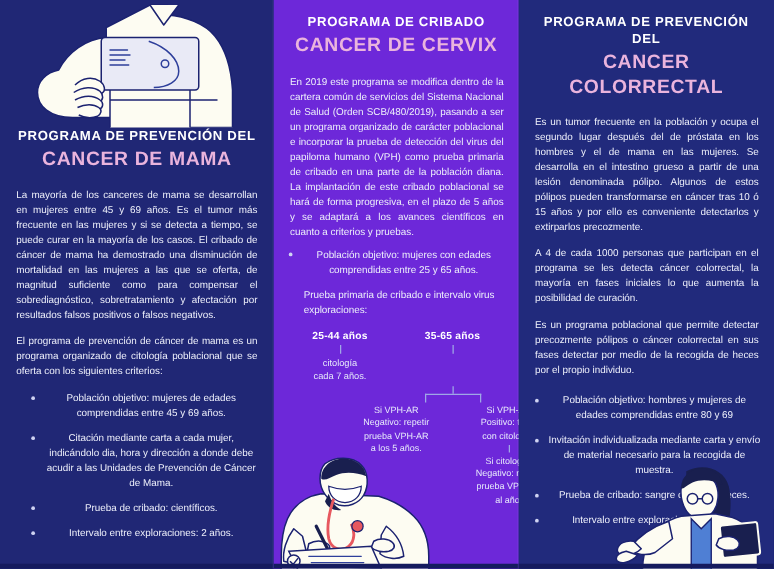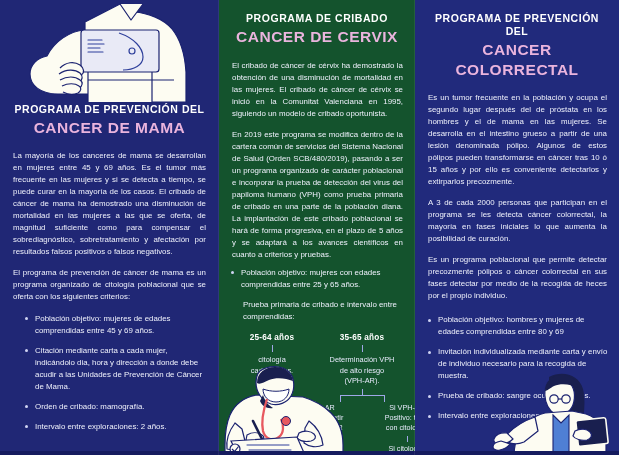--- a/index.html
+++ b/index.html
@@ -11,21 +11,21 @@
   }
   .poster{
     position:relative;
     width:619px;height:455px;
     display:flex;
     background:#1b2270;
   }
   
   .panel{position:relative;overflow:hidden;}
   .panel-mama{width:219px;background:#202775;}
-  .panel-cervix{width:196px;background:#14532d;}
+  .panel-cervix{width:196px;background:#6d28d9;}
   .panel-colon{width:204px;background:#212a7c;}
 
   .panel-mama:after,.panel-cervix:after{
     content:"";position:absolute;top:0;right:0;width:1px;height:100%;
     background:rgba(255,255,255,.07);
   }
 
   
   .h-kicker{
     color:#ffffff;
@@ -59,20 +59,21 @@
     list-style:none;
     margin:0;padding:0;
   }
   ul.bullets li{
     position:relative;
     color:#eef0fb;
     font-size:7.9px;
     line-height:1.52;
     padding-left:11px;
     margin-bottom:8px;
+    text-align:center;
   }
   ul.bullets li:before{
     content:"";
     position:absolute;
     left:1px;top:4.5px;
     width:3px;height:3px;
     border-radius:50%;
     background:#cfd3f2;
   }
 
@@ -179,61 +180,57 @@
 
     <div class="copy body-text">
       <p>La mayoría de los canceres de mama se desarrollan en mujeres entre 45 y 69 años. Es el tumor más frecuente en las mujeres y si se detecta a tiempo, se puede curar en la mayoría de los casos. El cribado de cáncer de mama ha demostrado una disminución de mortalidad en las mujeres a las que se oferta, de magnitud suficiente como para compensar el sobrediagnóstico, sobretratamiento y afectación por resultados falsos positivos o falsos negativos.</p>
       <p>El programa de prevención de cáncer de mama es un programa organizado de citología poblacional que se oferta con los siguientes criterios:</p>
     </div>
 
     <div class="list">
       <ul class="bullets">
         <li>Población objetivo: mujeres de edades comprendidas entre 45 y 69 años.</li>
         <li>Citación mediante carta a cada mujer, indicándolo dia, hora y dirección a donde debe acudir a las Unidades de Prevención de Cáncer de Mama.</li>
-        <li>Orden de cribado: mamografía.</li>
+        <li>Prueba de cribado: científicos.</li>
         <li>Intervalo entre exploraciones: 2 años.</li>
       </ul>
     </div>
     <div class="footer-strip"></div>
   </div>
 
   <div class="panel panel-cervix" id="col-cervix">
 
     <div class="head">
       <div class="h-kicker">PROGRAMA DE CRIBADO</div>
       <div class="h-main">CANCER DE CERVIX</div>
     </div>
 
     <div class="copy body-text">
-      <p>El cribado de cáncer de cérvix ha demostrado la obtención de una disminución de mortalidad en las mujeres. El cribado de cáncer de cérvix se inició en la Comunitat Valenciana en 1995, siguiendo un modelo de cribado oportunista.</p>
       <p>En 2019 este programa se modifica dentro de la cartera común de servicios del Sistema Nacional de Salud (Orden SCB/480/2019), pasando a ser un programa organizado de carácter poblacional e incorporar la prueba de detección del virus del papiloma humano (VPH) como prueba primaria de cribado en una parte de la población diana. La implantación de este cribado poblacional se hará de forma progresiva, en el plazo de 5 años y se adaptará a los avances científicos en cuanto a criterios y pruebas.</p>
     </div>
 
     <div class="list">
       <ul class="bullets">
         <li>Población objetivo: mujeres con edades comprendidas entre 25 y 65 años.</li>
       </ul>
     </div>
 
-    <div class="lead-in">Prueba primaria de cribado e intervalo entre comprendidas:</div>
+    <div class="lead-in">Prueba primaria de cribado e intervalo virus exploraciones:</div>
 
     <div class="flow">
       <div class="flow-row">
         <div class="flow-col">
-          <div class="flow-age">25-64 años</div>
+          <div class="flow-age">25-44 años</div>
           <div class="vline"></div>
           <div class="flow-desc" style="white-space:pre-line">citología
 cada 7 años.</div>
         </div>
         <div class="flow-col">
           <div class="flow-age">35-65 años</div>
           <div class="vline"></div>
-          <div class="flow-desc" style="white-space:pre-line">Determinación VPH
-de alto riesgo
-(VPH-AR).</div>
         </div>
       </div>
 
       <div style="margin-left:50%;width:50%;position:relative;">
         <div class="branch">
           <div class="stem"></div>
           <div class="bar"></div>
           <div class="leg-l"></div>
           <div class="leg-r"></div>
         </div>
@@ -298,28 +295,28 @@
 
   <div class="panel panel-colon" id="col-colon">
 
     <div class="head">
       <div class="h-kicker">PROGRAMA DE PREVENCIÓN DEL</div>
       <div class="h-main">CANCER COLORRECTAL</div>
     </div>
 
     <div class="copy body-text">
       <p>Es un tumor frecuente en la población y ocupa el segundo lugar después del de próstata en los hombres y el de mama en las mujeres. Se desarrolla en el intestino grueso a partir de una lesión denominada pólipo. Algunos de estos pólipos pueden transformarse en cáncer tras 10 ó 15 años y por ello es conveniente detectarlos y extirparlos precozmente.</p>
-      <p>A 3 de cada 2000 personas que participan en el programa se les detecta cáncer colorrectal, la mayoría en fases iniciales lo que aumenta la posibilidad de curación.</p>
+      <p>A 4 de cada 1000 personas que participan en el programa se les detecta cáncer colorrectal, la mayoría en fases iniciales lo que aumenta la posibilidad de curación.</p>
       <p>Es un programa poblacional que permite detectar precozmente pólipos o cáncer colorrectal en sus fases detectar por medio de la recogida de heces por el propio individuo.</p>
     </div>
 
     <div class="list">
       <ul class="bullets">
         <li>Población objetivo: hombres y mujeres de edades comprendidas entre 80 y 69</li>
-        <li>Invitación individualizada mediante carta y envío de individuo necesario para la recogida de muestra.</li>
+        <li>Invitación individualizada mediante carta y envío de material necesario para la recogida de muestra.</li>
         <li>Prueba de cribado: sangre oculta en heces.</li>
         <li>Intervalo entre exploraciones: 2 años.</li>
       </ul>
     </div>
 
     <svg class="illus" id="illus-female" width="132" height="86" viewBox="0 0 132 86">
 
       <path d="M58 6 c14 -7 30 -2 34 12 c3 12 1 28 -2 40 c-2 8 -6 16 -10 22 l-18 0 c4 -12 6 -26 4 -38 c-1 -9 -5 -17 -8 -22 z" fill="#191f4f"></path>
       <g fill="#fdfcf2" stroke="#1b2270" stroke-width="1.2" stroke-linejoin="round">
 

